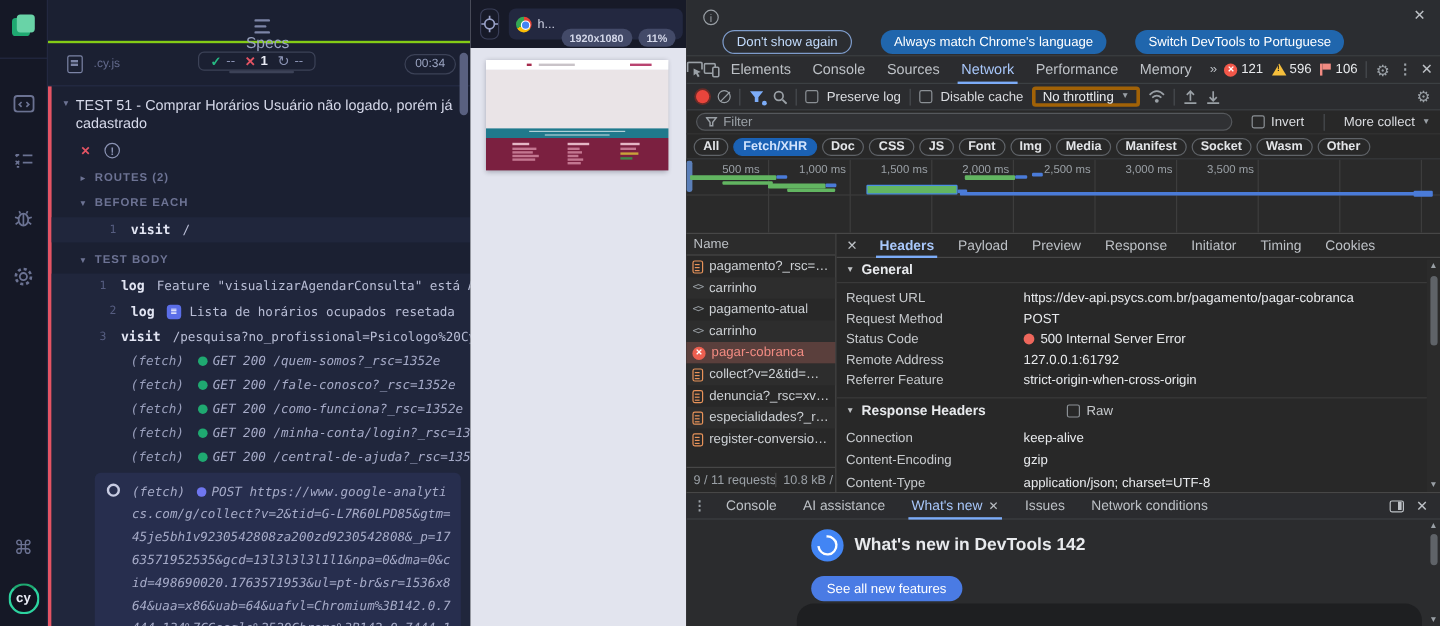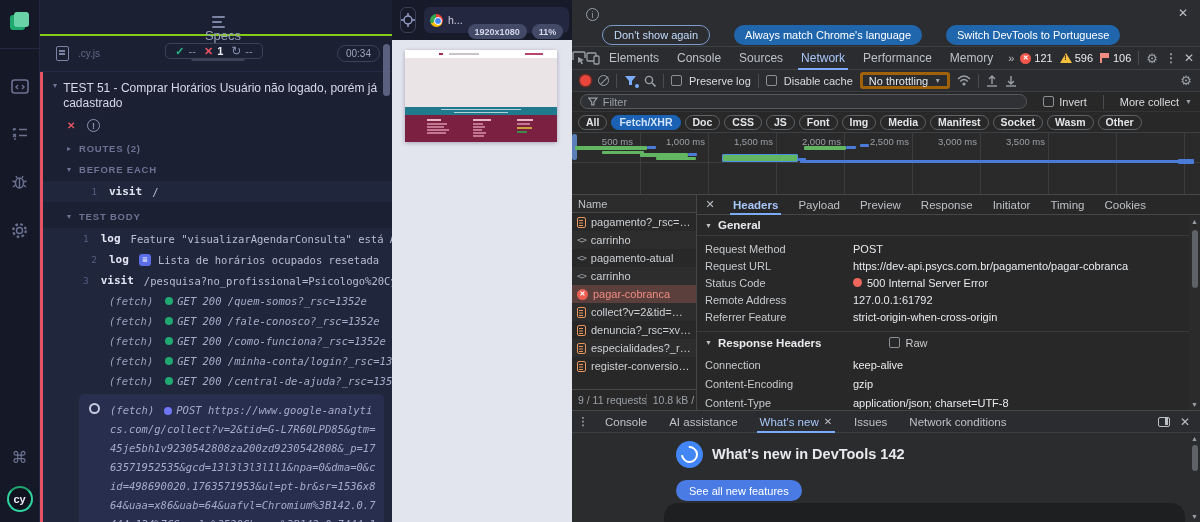--- a/index.html
+++ b/index.html
@@ -643,26 +643,26 @@
           <span class="det-tab">Initiator</span>
           <span class="det-tab">Timing</span>
           <span class="det-tab">Cookies</span>
         </div>
         <div class="sec-head">
           <span class="tri">▼</span>
           <span>General</span>
         </div>
         <div style="padding:4px 0 6px 0;border-bottom:1px solid #3a3a3a">
           <div class="kv-row">
+              <span class="kv-label">Request URL</span>
+              <span class="kv-value">https://dev-api.psycs.com.br/pagamento/pagar-cobranca</span>
+            </div>
+          <div class="kv-row">
               <span class="kv-label">Request Method</span>
               <span class="kv-value">POST</span>
-            </div>
-          <div class="kv-row">
-              <span class="kv-label">Request URL</span>
-              <span class="kv-value">https://dev-api.psycs.com.br/pagamento/pagar-cobranca</span>
             </div>
           <div class="kv-row">
               <span class="kv-label">Status Code</span>
               <span class="kv-value">
                 <span class="status-dot"></span>
                 <span>500 Internal Server Error</span>
               </span>
             </div>
           <div class="kv-row">
               <span class="kv-label">Remote Address</span>

